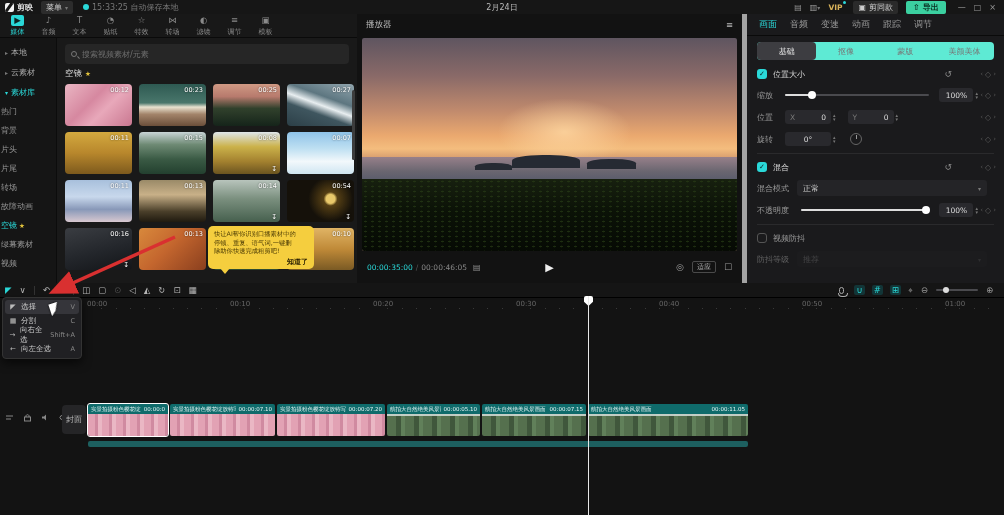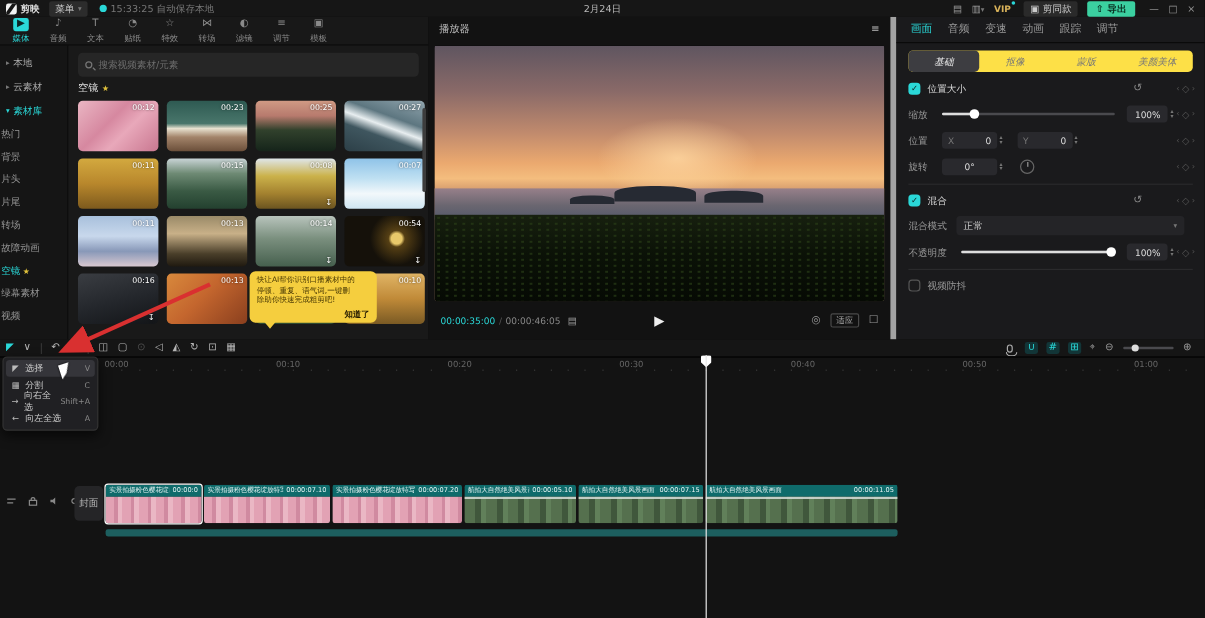--- a/index.html
+++ b/index.html
@@ -82,21 +82,21 @@
   .forest::before{content:"";position:absolute;inset:0;background-image:radial-gradient(rgba(40,60,22,.7) 1px,transparent 1.6px);background-size:7px 5px;}
   .pcontrols{position:absolute;bottom:3px;left:0;right:0;height:26px;display:flex;align-items:center;padding:0 10px;font-size:7.5px;}
   .tcur{color:#2ad8d8;}.tsep{color:#555;margin:0 3px;}.ttot{color:#888;}
   .pc-play{position:absolute;left:50%;transform:translateX(-50%);color:#eee;font-size:11px;}
   .pc-right{margin-left:auto;display:flex;align-items:center;gap:8px;color:#9a9a9a;font-size:9px;}
   .fitbox{border:1px solid #4a4a4a;border-radius:2px;padding:0 4px;font-size:7px;color:#aaa;height:12px;line-height:11px;}
   
   #inspector{left:747px;top:14px;width:257px;height:269px;background:#1a1a1c;}
   #insptabs{height:22px;display:flex;gap:13px;align-items:center;padding:0 12px;font-size:9px;color:#999;border-bottom:1px solid #0a0a0a;}
   .itab.on{color:#2ad8d8;}
-  #subtabs{margin:6px 10px 4px 10px;height:18px;background:#fde047;border-radius:4px;display:flex;font-style:italic;}
+  #subtabs{margin:6px 10px 4px 10px;height:18px;background:#5eead4;border-radius:4px;display:flex;}
   .stabseg{flex:1;display:flex;align-items:center;justify-content:center;font-size:8px;color:#777;border-radius:4px;}
   .stabseg.on{background:#3d3d41;color:#eee;}
   .irow{display:flex;align-items:center;padding:0 10px;height:22px;font-size:8px;color:#999;position:relative;}
   .isec{height:20px;color:#ddd;}
   .cb{width:10px;height:10px;border-radius:3px;margin-right:6px;display:flex;align-items:center;justify-content:center;font-size:7px;flex:none;}
   .cb.on{background:#2ad8d8;color:#0c2424;}
   .cb.off{border:1px solid #555;color:transparent;}
   .rst{position:absolute;right:52px;color:#888;font-size:9px;}
   .kf{position:absolute;right:8px;display:flex;gap:2px;color:#555;font-size:7px;align-items:center;}
   .kfd{font-size:8px;}
@@ -488,20 +488,27 @@
     <span class="kf">
         <span>‹</span>
         <span class="kfd">◇</span>
         <span>›</span>
       </span>
   </div>
   <div class="idiv"></div>
   <div class="irow isec">
     <span class="cb off"></span>
     <span style="color:#999;">视频防抖</span>
+  </div>
+  <div class="irow" style="opacity:.55;">
+    <span>防抖等级</span>
+    <span class="dd dis">
+        <span>推荐</span>
+        <span class="ddc">▾</span>
+      </span>
   </div>
 </div>
 
 <div id="timeline" class="abs">
   <div id="tbar">
     <div id="tbleft">
         <div class="tbico onc">◤</div>
         <div class="tbico">∨</div>
         <div class="tbdiv"></div>
         <div class="tbico">↶</div>

